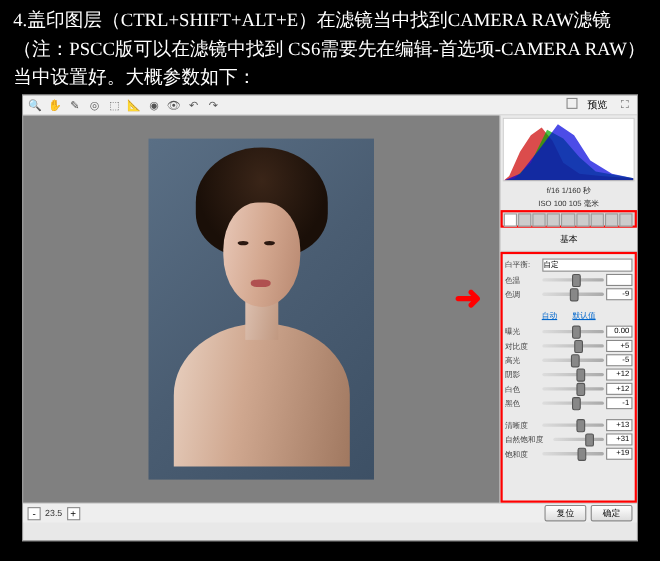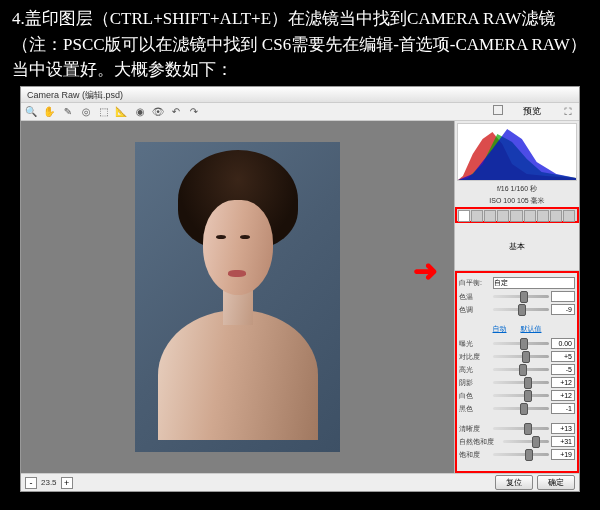--- a/index.html
+++ b/index.html
@@ -3,41 +3,41 @@
 <meta charset="utf-8">
 <style>
 *{margin:0;padding:0;box-sizing:border-box;font-family:"Microsoft YaHei",sans-serif}
 body{background:#000;width:600px;height:510px;overflow:hidden}
 .instruction{color:#fff;font-size:17px;line-height:1.5;padding:6px 12px 10px 12px;font-family:"SimSun",serif}
 .app-window{position:absolute;left:20px;top:86px;width:560px;height:406px;background:#e8e8e8;border:1px solid #999}
 .titlebar{height:16px;background:linear-gradient(#fefefe,#e2e2e2);border-bottom:1px solid #ccc;font-size:9px;padding:2px 6px;color:#333}
 .toolbar{height:18px;background:#f0f0f0;border-bottom:1px solid #ccc;display:flex;align-items:center;padding:0 4px;justify-content:space-between}
 .tool-icons{display:flex;gap:4px}
 .tool-icon{width:14px;height:14px;display:flex;align-items:center;justify-content:center;font-size:10px;color:#555}
-.tool-right{display:flex;gap:20px;align-items:flex-start;font-size:9px}
+.tool-right{display:flex;gap:9px;align-items:flex-start;font-size:9px}
 .chk{width:10px;height:10px;border:1px solid #888}
 .main-area{display:flex;height:calc(100% - 52px)}
 .canvas-area{flex:1;background:#808080;display:flex;align-items:center;justify-content:center;position:relative}
 .portrait{width:205px;height:310px;background:linear-gradient(135deg,#5a6f85 0%,#4a5d72 50%,#3d5065 100%);position:relative;overflow:hidden}
 .figure{position:absolute;top:8px;left:50%;transform:translateX(-50%);width:140px;height:300px}
 .hair{width:120px;height:100px;background:radial-gradient(ellipse at 50% 30%,#3a2518 0%,#1a0f08 70%);border-radius:50% 50% 40% 40%;position:absolute;top:0;left:10px}
 .face{width:70px;height:95px;background:linear-gradient(100deg,#e8c8b8 0%,#d4a890 50%,#b88870 100%);border-radius:45% 45% 50% 50%;position:absolute;top:50px;left:35px}
 .neck{width:30px;height:40px;background:linear-gradient(100deg,#dcc0b0,#c09880);position:absolute;top:135px;left:55px}
 .shoulders{width:160px;height:130px;background:linear-gradient(100deg,#e8d0c0 0%,#d0a890 40%,#a07860 100%);border-radius:50% 50% 0 0;position:absolute;top:160px;left:-10px}
 .eye{width:10px;height:4px;background:#2a1810;position:absolute;border-radius:50%}
 .eye.l{top:85px;left:48px}.eye.r{top:85px;left:72px}
 .lips{width:18px;height:7px;background:#b05050;border-radius:40%;position:absolute;top:120px;left:60px}
 .side-panel{width:125px;background:#eaeaea;border-left:1px solid #bbb;display:flex;flex-direction:column;font-size:8px}
 .histogram{height:58px;background:#fff;margin:2px;border:1px solid #ccc;position:relative;overflow:hidden}
 .hist-svg{width:100%;height:100%}
 .info-row{padding:1px 4px;font-size:7px;color:#333;text-align:center}
 .tab-bar{height:16px;background:#d8d8d8;border:2px solid red;display:flex;padding:1px}
 .tab-icon{width:13px;height:12px;background:#ccc;margin-right:1px;border:1px solid #999}
 .tab-icon.active{background:#fff}
-.panel-title{text-align:center;font-size:8px;padding:18px;border-bottom:1px solid #ccc}
+.panel-title{text-align:center;font-size:8px;padding:5px;border-bottom:1px solid #ccc}
 .panel-content{border:2px solid red;flex:1;padding:2px;overflow:hidden}
 .ctrl-row{display:flex;align-items:center;margin:2px 0;gap:2px}
 .ctrl-label{width:32px;font-size:7px;color:#444}
 .ctrl-select{flex:1;height:12px;border:1px solid #888;background:#fff;font-size:7px}
 .ctrl-slider{flex:1;height:3px;background:linear-gradient(to right,#ddd,#aaa);position:relative;border-radius:2px}
 .ctrl-slider::after{content:"";position:absolute;width:6px;height:10px;background:#888;border:1px solid #555;top:-4px;left:var(--pos,50%);border-radius:2px}
 .ctrl-value{width:24px;height:11px;border:1px solid #888;background:#fff;font-size:7px;text-align:right;padding-right:2px;line-height:10px}
 .link-row{text-align:center;font-size:7px;padding:2px}
 .link-row span{color:#06c;text-decoration:underline;margin:0 6px}
 .divider{height:5px}
@@ -50,21 +50,20 @@
 .arrow{position:absolute;left:413px;top:253px;color:red;font-size:30px;font-weight:bold;z-index:10}
 </style>
 </head>
 <body>
 
 <div class="instruction">4.盖印图层（CTRL+SHIFT+ALT+E）在滤镜当中找到CAMERA RAW滤镜（注：PSCC版可以在滤镜中找到 CS6需要先在编辑-首选项-CAMERA RAW）当中设置好。大概参数如下：</div>
 
 <div class="arrow">➜</div>
 
 <div class="app-window">
-  <div class="titlebar">Camera Raw (编辑.psd)</div>
 
   <div class="toolbar">
     <div class="tool-icons">
       <span class="tool-icon">🔍</span>
       <span class="tool-icon">✋</span>
       <span class="tool-icon">✎</span>
       <span class="tool-icon">◎</span>
       <span class="tool-icon">⬚</span>
       <span class="tool-icon">📐</span>
       <span class="tool-icon">◉</span>

